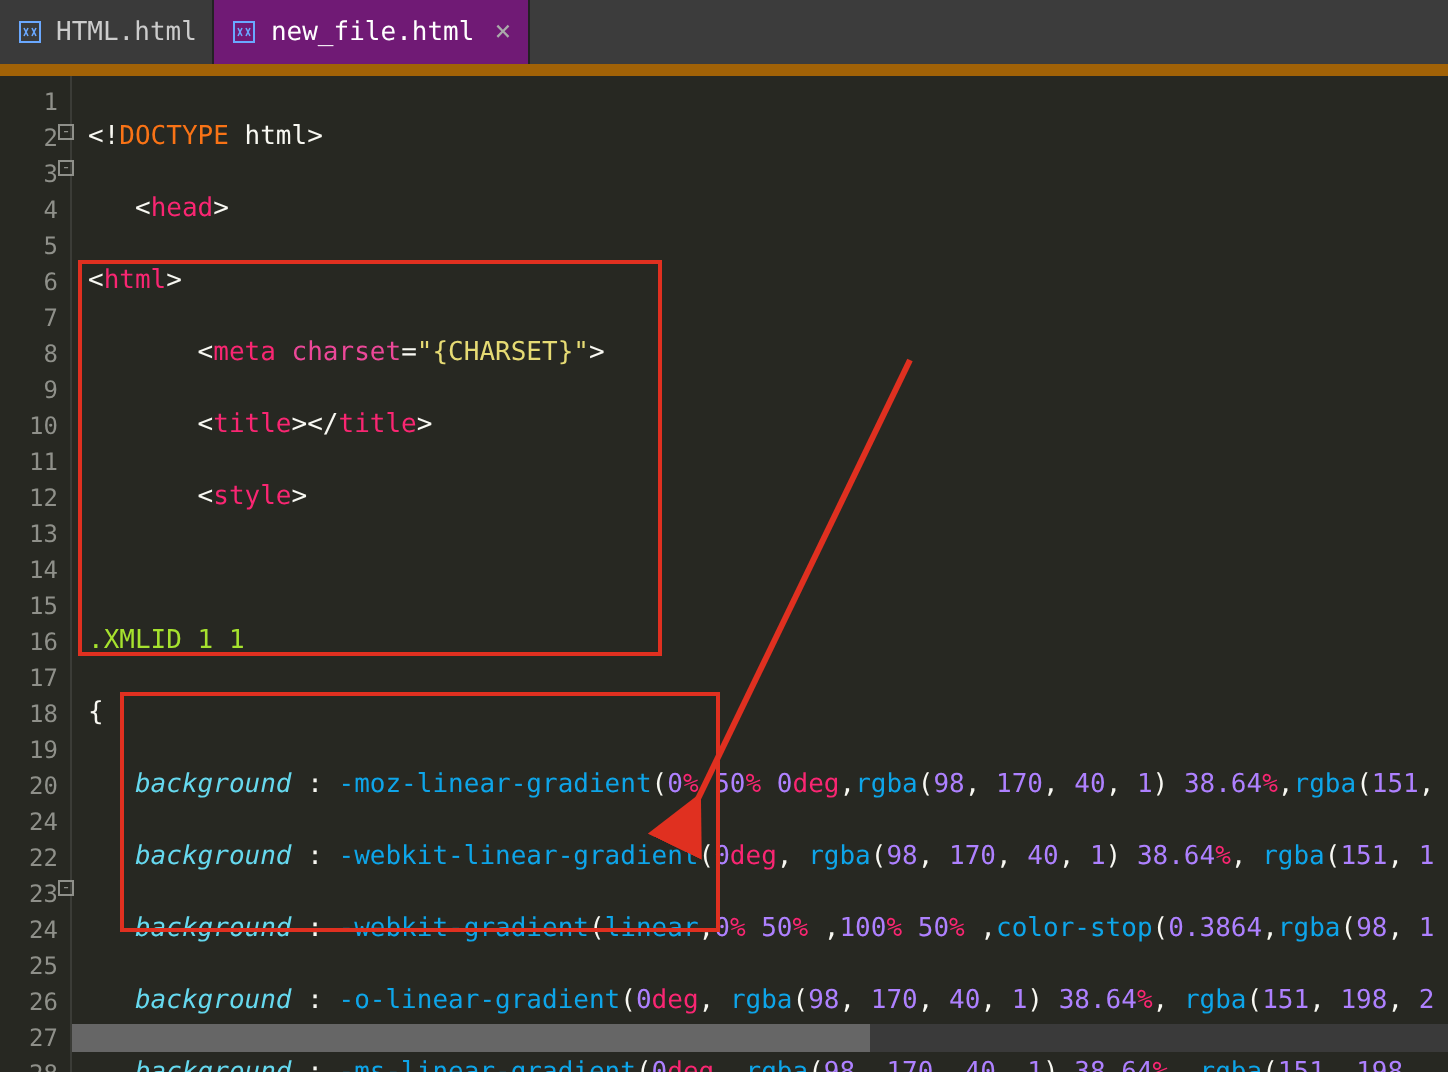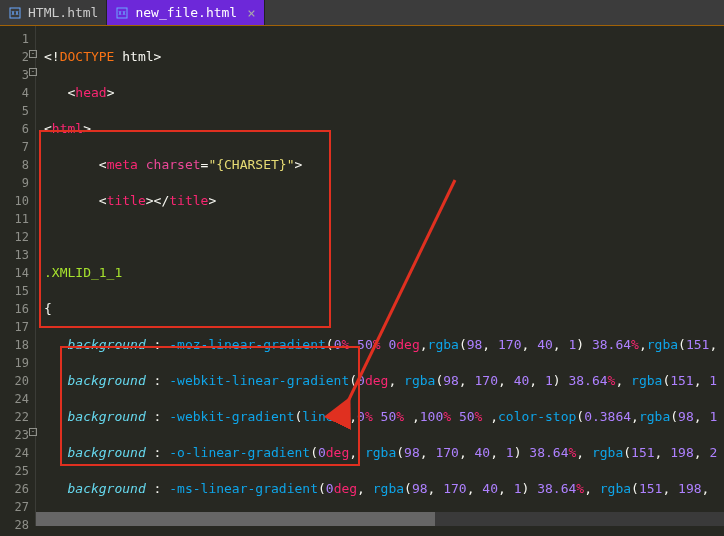--- a/index.html
+++ b/index.html
@@ -8,35 +8,35 @@
     height: 536px;
     background: #272822;
     font-family: 'Consolas', 'Monaco', monospace;
     font-size: 13px;
     overflow: hidden;
     position: relative;
   }
   .tab-bar {
     display: flex;
     background: #3c3c3c;
-    height: 26px;
-    border-bottom: 1px solid #a16207;
+    height: 38px;
+    border-bottom: 6px solid #a16207;
   }
   .tab {
     display: flex;
     align-items: center;
     padding: 0 8px;
     border-right: 1px solid #222;
     background: #4a4a4a;
     color: #ccc;
     cursor: pointer;
     gap: 6px;
   }
   .tab.inactive { background: #3a3a3a; }
-  .tab.active { background: #6d28d9; color: #fff; }
+  .tab.active { background: #701a75; color: #fff; }
   .tab-icon {
     width: 14px; height: 14px;
     display: inline-flex; align-items: center; justify-content: center;
     color: #6aa8ff;
   }
   .close-x { color: #aaa; font-size: 14px; margin-left: 4px; }
   .editor {
     display: flex;
     height: 500px;
     position: relative;
@@ -161,20 +161,21 @@
       <div class="ln">26</div>
       <div class="ln">27</div>
       <div class="ln">28</div>
     </div>
   <div class="code">
 <div><span></span><span class="tok-bracket">&lt;!</span><span class="tok-doctype">DOCTYPE</span><span class="tok-bracket"> html</span><span class="tok-bracket">&gt;</span></div>
 <div><span>   </span><span class="tok-bracket">&lt;</span><span class="tok-tag">head</span><span class="tok-bracket">&gt;</span></div>
 <div><span></span><span class="tok-bracket">&lt;</span><span class="tok-tag">html</span><span class="tok-bracket">&gt;</span></div>
 <div><span>       </span><span class="tok-bracket">&lt;</span><span class="tok-tag">meta</span><span> </span><span class="tok-attr">charset</span><span>=</span><span class="tok-string">"{CHARSET}"</span><span class="tok-bracket">&gt;</span></div>
 <div><span>       </span><span class="tok-bracket">&lt;</span><span class="tok-tag">title</span><span class="tok-bracket">&gt;</span><span class="tok-bracket">&lt;/</span><span class="tok-tag">title</span><span class="tok-bracket">&gt;</span></div>
+<div><span>       </span><span class="tok-bracket">&lt;</span><span class="tok-tag">style</span><span class="tok-bracket">&gt;</span></div>
 <div> </div>
 <div><span class="tok-selector">.XMLID_1_1</span></div>
 <div><span class="tok-bracket">{</span></div>
 <div>   <span class="tok-prop">background</span><span> : </span><span class="tok-func">-moz-linear-gradient</span><span id="args10">(<span class="tok-num"><span class="tok-num">0</span></span><span class="tok-pct">%</span> <span class="tok-num"><span class="tok-num">50</span></span><span class="tok-pct">%</span> <span class="tok-num"><span class="tok-num">0</span></span><span class="tok-pct">deg</span>,<span class="tok-func">rgba</span>(<span class="tok-num">98</span>, <span class="tok-num">170</span>, <span class="tok-num">40</span>, <span class="tok-num">1</span>) <span class="tok-num"><span class="tok-num">38.64</span></span><span class="tok-pct">%</span>,<span class="tok-func">rgba</span>(<span class="tok-num">151</span>, </span></div>
 <div>   <span class="tok-prop">background</span><span> : </span><span class="tok-func">-webkit-linear-gradient</span><span id="args11">(<span class="tok-num"><span class="tok-num">0</span></span><span class="tok-pct">deg</span>, <span class="tok-func">rgba</span>(<span class="tok-num">98</span>, <span class="tok-num">170</span>, <span class="tok-num">40</span>, <span class="tok-num">1</span>) <span class="tok-num"><span class="tok-num">38.64</span></span><span class="tok-pct">%</span>, <span class="tok-func">rgba</span>(<span class="tok-num">151</span>, <span class="tok-num">1</span></span></div>
 <div>   <span class="tok-prop">background</span><span> : </span><span class="tok-func">-webkit-gradient</span><span id="args12">(<span class="tok-func">linear</span>,<span class="tok-num"><span class="tok-num">0</span></span><span class="tok-pct">%</span> <span class="tok-num"><span class="tok-num">50</span></span><span class="tok-pct">%</span> ,<span class="tok-num"><span class="tok-num">100</span></span><span class="tok-pct">%</span> <span class="tok-num"><span class="tok-num">50</span></span><span class="tok-pct">%</span> ,<span class="tok-func">color-stop</span>(<span class="tok-num">0.3864</span>,<span class="tok-func">rgba</span>(<span class="tok-num">98</span>, <span class="tok-num">1</span></span></div>
 <div>   <span class="tok-prop">background</span><span> : </span><span class="tok-func">-o-linear-gradient</span><span id="args13">(<span class="tok-num"><span class="tok-num">0</span></span><span class="tok-pct">deg</span>, <span class="tok-func">rgba</span>(<span class="tok-num">98</span>, <span class="tok-num">170</span>, <span class="tok-num">40</span>, <span class="tok-num">1</span>) <span class="tok-num"><span class="tok-num">38.64</span></span><span class="tok-pct">%</span>, <span class="tok-func">rgba</span>(<span class="tok-num">151</span>, <span class="tok-num">198</span>, <span class="tok-num">2</span></span></div>
 <div>   <span class="tok-prop">background</span><span> : </span><span class="tok-func">-ms-linear-gradient</span><span id="args14">(<span class="tok-num"><span class="tok-num">0</span></span><span class="tok-pct">deg</span>, <span class="tok-func">rgba</span>(<span class="tok-num">98</span>, <span class="tok-num">170</span>, <span class="tok-num">40</span>, <span class="tok-num">1</span>) <span class="tok-num"><span class="tok-num">38.64</span></span><span class="tok-pct">%</span>, <span class="tok-func">rgba</span>(<span class="tok-num">151</span>, <span class="tok-num">198</span>,</span></div>
 
 

